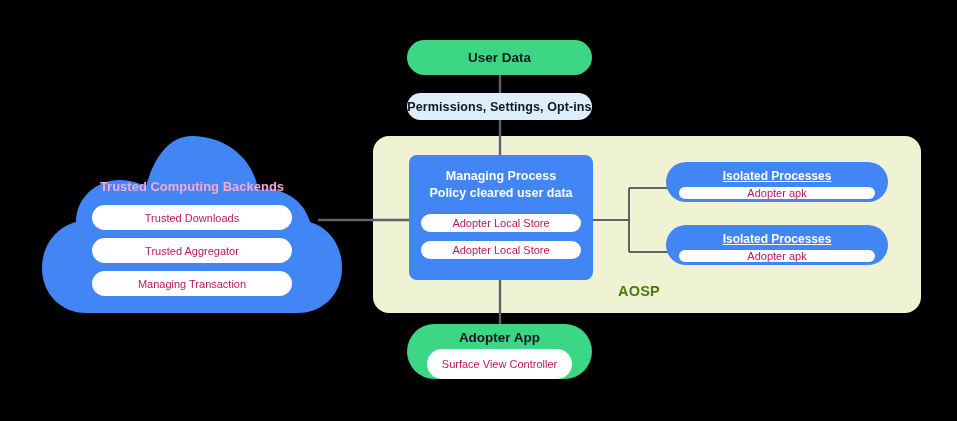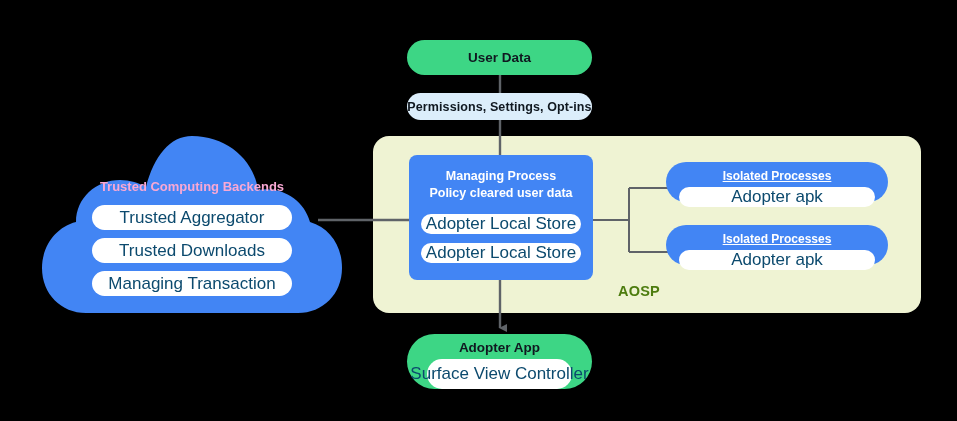--- a/index.html
+++ b/index.html
@@ -64,21 +64,21 @@
   .user-data {
     left: 407px;
     top: 40px;
     width: 185px;
     height: 35px;
     font-size: 13.5px;
     font-weight: bold;
   }
   .adopter-app {
     left: 407px;
-    top: 334px;
+    top: 324px;
     width: 185px;
     height: 55px;
     padding-top: 6px;
   }
   .adopter-app .title {
     font-size: 13.5px;
     font-weight: bold;
     margin-bottom: 4px;
   }
 
@@ -130,25 +130,25 @@
     font-size: 12px;
     font-weight: bold;
     text-decoration: underline;
     margin-bottom: 4px;
   }
 
   
   .wpill {
     background: #FFFFFF;
     border-radius: 999px;
-    color: #0c4a6e;
+    color: #be185d;
     display: flex;
     align-items: center;
     justify-content: center;
-    font-size: 17px;
+    font-size: 11px;
     white-space: nowrap;
   }
   .managing .wpill {
     width: 160px;
     height: 22px;
     margin-bottom: 9px;
   }
   .isolated .wpill {
     width: 196px;
     height: 20px;
@@ -241,22 +241,22 @@
         C 300 158 281 177 256 177
         L 44 177
         C 19 177 0 158 0 132
         C 0 110 14 91 34 86
         C 34 62 54 44 78 44
         C 88 44 97 47 104 51
         C 112 20 128 0 150 0 Z"></path>
     </svg>
     <div class="cloud-content">
       <div class="cloud-title">Trusted Computing Backends</div>
+      <div class="wpill">Trusted Downloads</div>
       <div class="wpill">Trusted Aggregator</div>
-      <div class="wpill">Trusted Downloads</div>
       <div class="wpill">Managing Transaction</div>
     </div>
   </div>
 
   <div class="node blue-box managing">
     <div class="title">
       <span>Managing Process</span><br>
       <span>Policy cleared user data</span>
     </div>
     <div class="wpill">Adopter Local Store</div>

